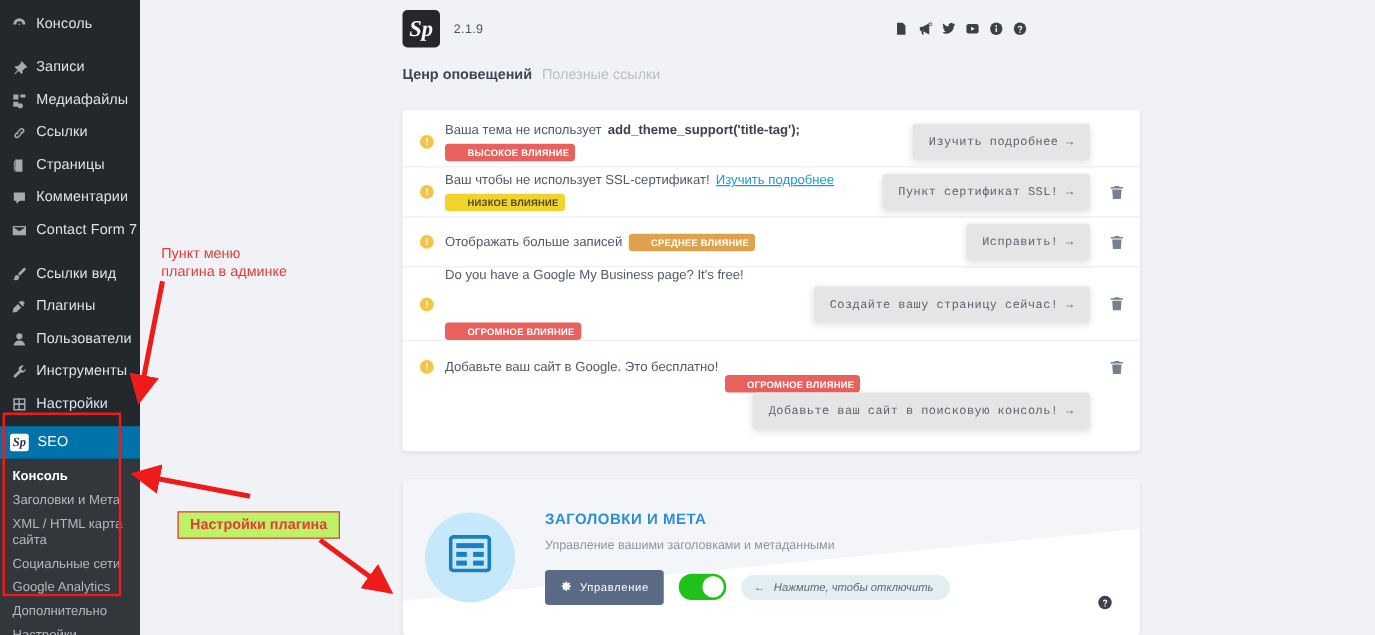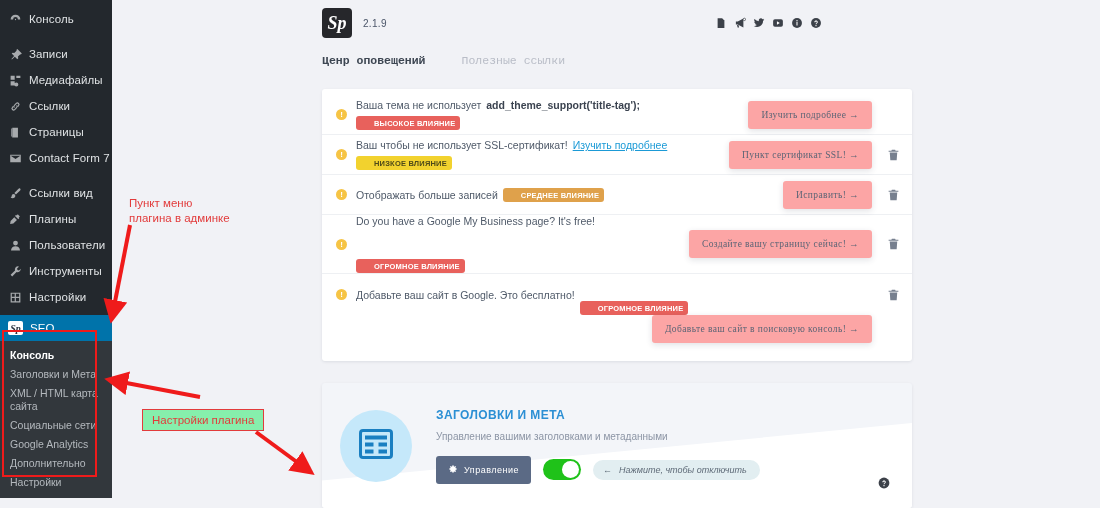--- a/index.html
+++ b/index.html
@@ -73,21 +73,21 @@
     width: 30px; height: 30px; background: #26272b; border-radius: 4px;
     color: #fff; font-family: "Liberation Serif", serif; font-style: italic;
     font-weight: 700; font-size: 18px;
     display: flex; align-items: center; justify-content: center;
   }
   .sp-ver { font-size: 10px; color: #4a5568; letter-spacing: .3px; }
   .sp-icons { display: flex; align-items: center; gap: 7px; padding-right: 88px; }
   .sp-icons span { color: #3c4149; display: flex; }
   .sp-icons svg { width: 12px; height: 12px; fill: #3c4149; }
 
-  .sp-tabs { display: flex; gap: 36px; padding: 14px 0 0 10px; font-family: Liberation Mono, monospace; }
+  .sp-tabs { display: flex; gap: 8px; padding: 14px 0 0 10px; }
   .sp-tab { font-size: 11.5px; color: #b9bdc7; }
   .sp-tab.on { color: #3d4652; font-weight: 700; }
 
   
   .card {
     background: #fff; border-radius: 3px;
     box-shadow: 0 1px 3px rgba(40,50,70,.10);
     margin: 22px 0 0 10px; width: 590px;
     padding: 6px 0 8px 0;
   }
@@ -115,23 +115,23 @@
     font-size: 7.5px; font-weight: 700; letter-spacing: .2px;
     padding: 3px 5px 2px 18px; border-radius: 3px;
     text-transform: uppercase; white-space: nowrap;
   }
   .badge.high   { background: #e8615c; }
   .badge.huge   { background: #e8615c; margin-top: 27px; }
   .badge.low    { background: #f2d22e; color: #4e4a19; }
   .badge.medium { background: #dfa14b; }
 
   .act {
-    background: #fca5a5; border: none; border-radius: 3px;
+    background: #e5e5e5; border: none; border-radius: 3px;
     box-shadow: 0 2px 6px rgba(40,50,70,.14);
-    font-family: Liberation Serif, serif;
+    font-family: Liberation Mono, monospace;
     font-size: 9.5px; color: #5b6475; letter-spacing: .4px;
     padding: 9px 13px; white-space: nowrap; cursor: pointer;
   }
   .trash {
     width: 22px; margin-left: 10px; flex: none;
     display: flex; align-items: center; justify-content: center;
     cursor: pointer;
   }
   .trash svg { width: 13px; height: 14px; fill: #77808f; }
   .trash.empty { visibility: hidden; }
@@ -194,23 +194,24 @@
   .fhelp svg { width: 12px; height: 12px; fill: #3c4149; }
 
   
   .anno {
     position: absolute; color: #e23b3b;
     font-size: 11.5px; line-height: 15px; z-index: 30;
     white-space: pre-line;
   }
   .anno-box {
     position: absolute; z-index: 30;
-    border: 1.6px solid #e23b3b; background: #86efac;
+    border: 1.6px solid #e23b3b; background: #bef264;
     color: #e23b3b; font-size: 11.5px;
     padding: 4px 9px;
+    font-weight: bold;
   }
   .redbox {
     position: absolute; z-index: 29;
     border: 2.4px solid #ef1b1b; pointer-events: none;
   }
   svg.arrows { position: absolute; left: 0; top: 0; width: 1100px; height: 508px; z-index: 28; pointer-events: none; }
 </style>
 </head>
 <body>
 
@@ -258,20 +259,28 @@
 
     <div class="wp-menu-item">
       <span class="mi-ico">
         <svg viewBox="0 0 16 16">
             <path d="M4 2h7v12H4V2zM2.6 3.2h.9v9.6h-.9z"></path>
           </svg>
       </span>
       <span class="mi-label">Страницы</span>
     </div>
 
+    <div class="wp-menu-item">
+      <span class="mi-ico">
+        <svg viewBox="0 0 16 16">
+            <path d="M2.5 2.5h11v8h-5l-3.5 3v-3h-2.5z"></path>
+          </svg>
+      </span>
+      <span class="mi-label">Комментарии</span>
+    </div>
 
     <div class="wp-menu-item">
       <span class="mi-ico">
         <svg viewBox="0 0 16 16">
             <path d="M1.5 3.5h13v9h-13v-9zm1 1.3L8 8.6l5.5-3.8v-.1h-11v.1z"></path>
           </svg>
       </span>
       <span class="mi-label">Contact Form 7</span>
     </div>
 

